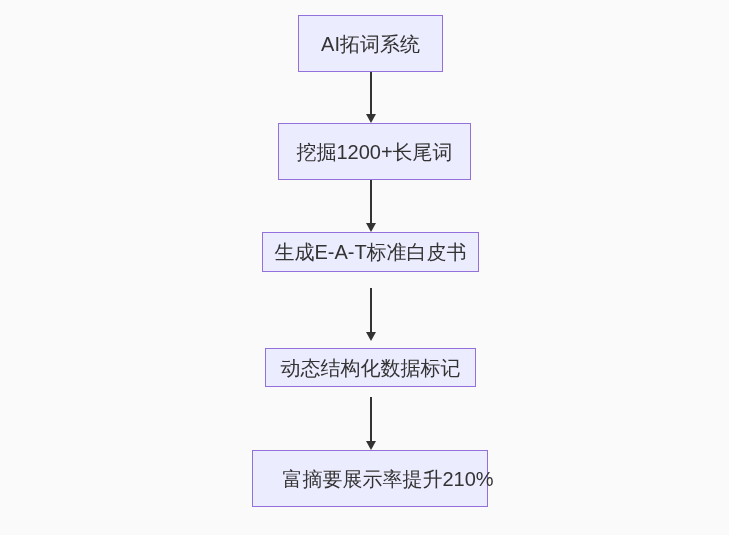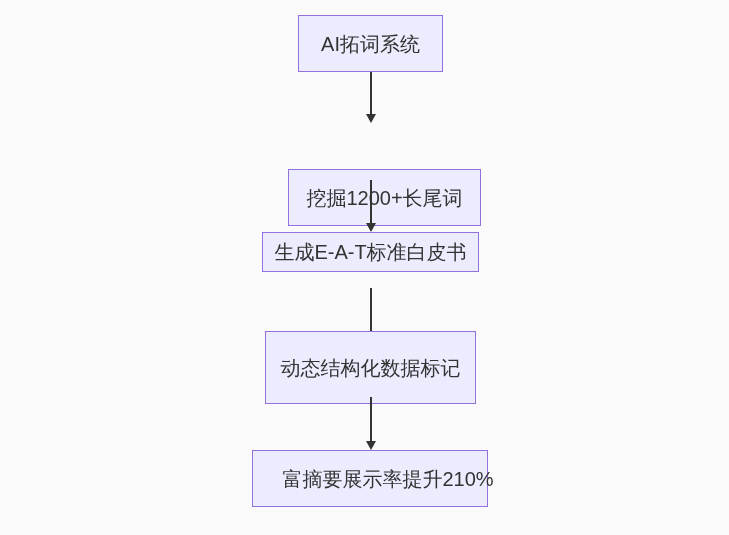--- a/index.html
+++ b/index.html
@@ -63,39 +63,39 @@
 
   <div class="node" style="left:298px; top:15px; width:145px; height:57px;">
     <span class="node-label">AI拓词系统</span>
   </div>
 
   <div class="edge" style="left:365px; top:72px; height:51px;">
     <div class="edge-line"></div>
     <div class="edge-head"></div>
   </div>
 
-  <div class="node" style="left:288px; top:123px; width:193px; height:57px;margin-top:46px;">
+  <div class="node" style="left:278px; top:123px; width:193px; height:57px;">
     <span class="node-label">挖掘1200+长尾词</span>
   </div>
 
   <div class="edge" style="left:365px; top:180px; height:52px;">
     <div class="edge-line"></div>
     <div class="edge-head"></div>
   </div>
 
   <div class="node" style="left:262px; top:232px; width:217px; height:40px;">
     <span class="node-label">生成E-A-T标准白皮书</span>
   </div>
 
   <div class="edge" style="left:365px; top:288px; height:53px;">
     <div class="edge-line"></div>
     <div class="edge-head"></div>
   </div>
 
-  <div class="node" style="left:265px; top:331px; width:211px; height:73px;">
+  <div class="node" style="left:265px; top:348px; width:211px; height:39px;">
     <span class="node-label">动态结构化数据标记</span>
   </div>
 
   <div class="edge" style="left:365px; top:397px; height:53px;">
     <div class="edge-line"></div>
     <div class="edge-head"></div>
   </div>
 
   <div class="node" style="left:252px; top:450px; width:236px; height:57px;padding-left:36px;">
     <span class="node-label">富摘要展示率提升210%</span>

